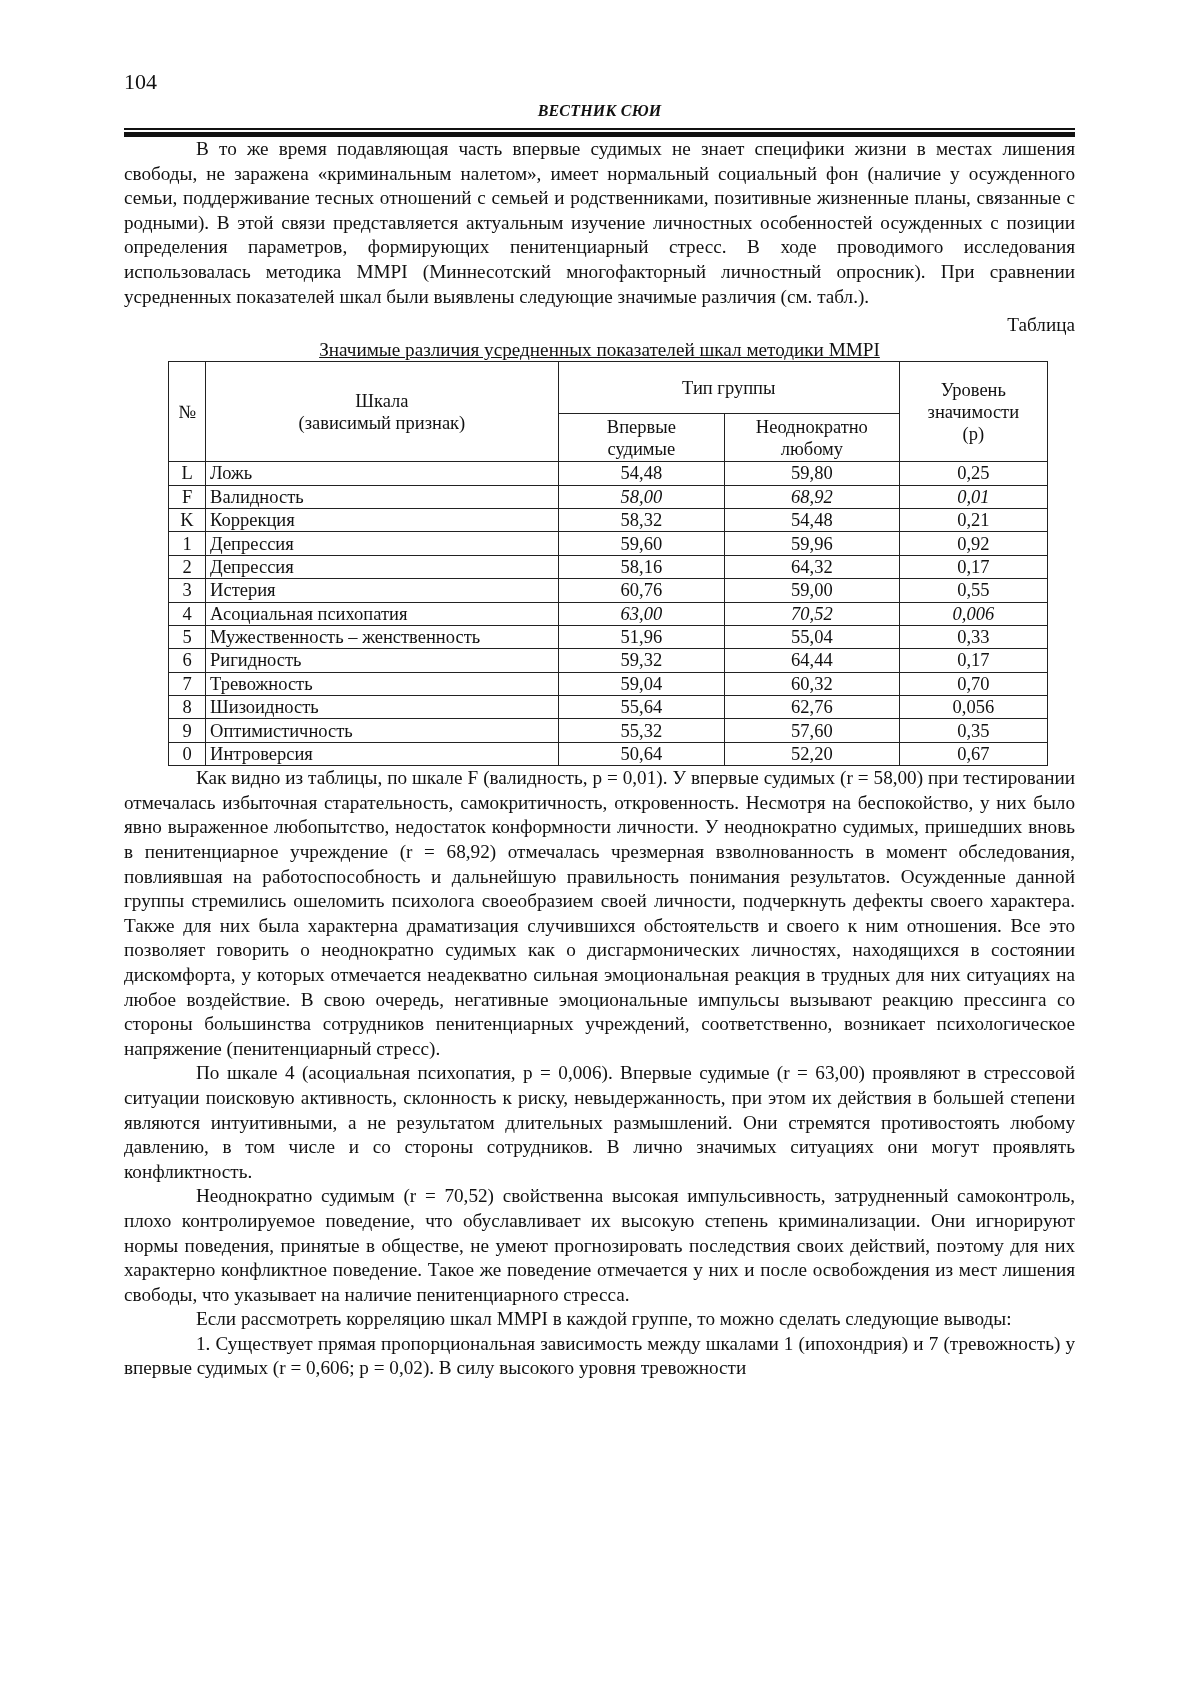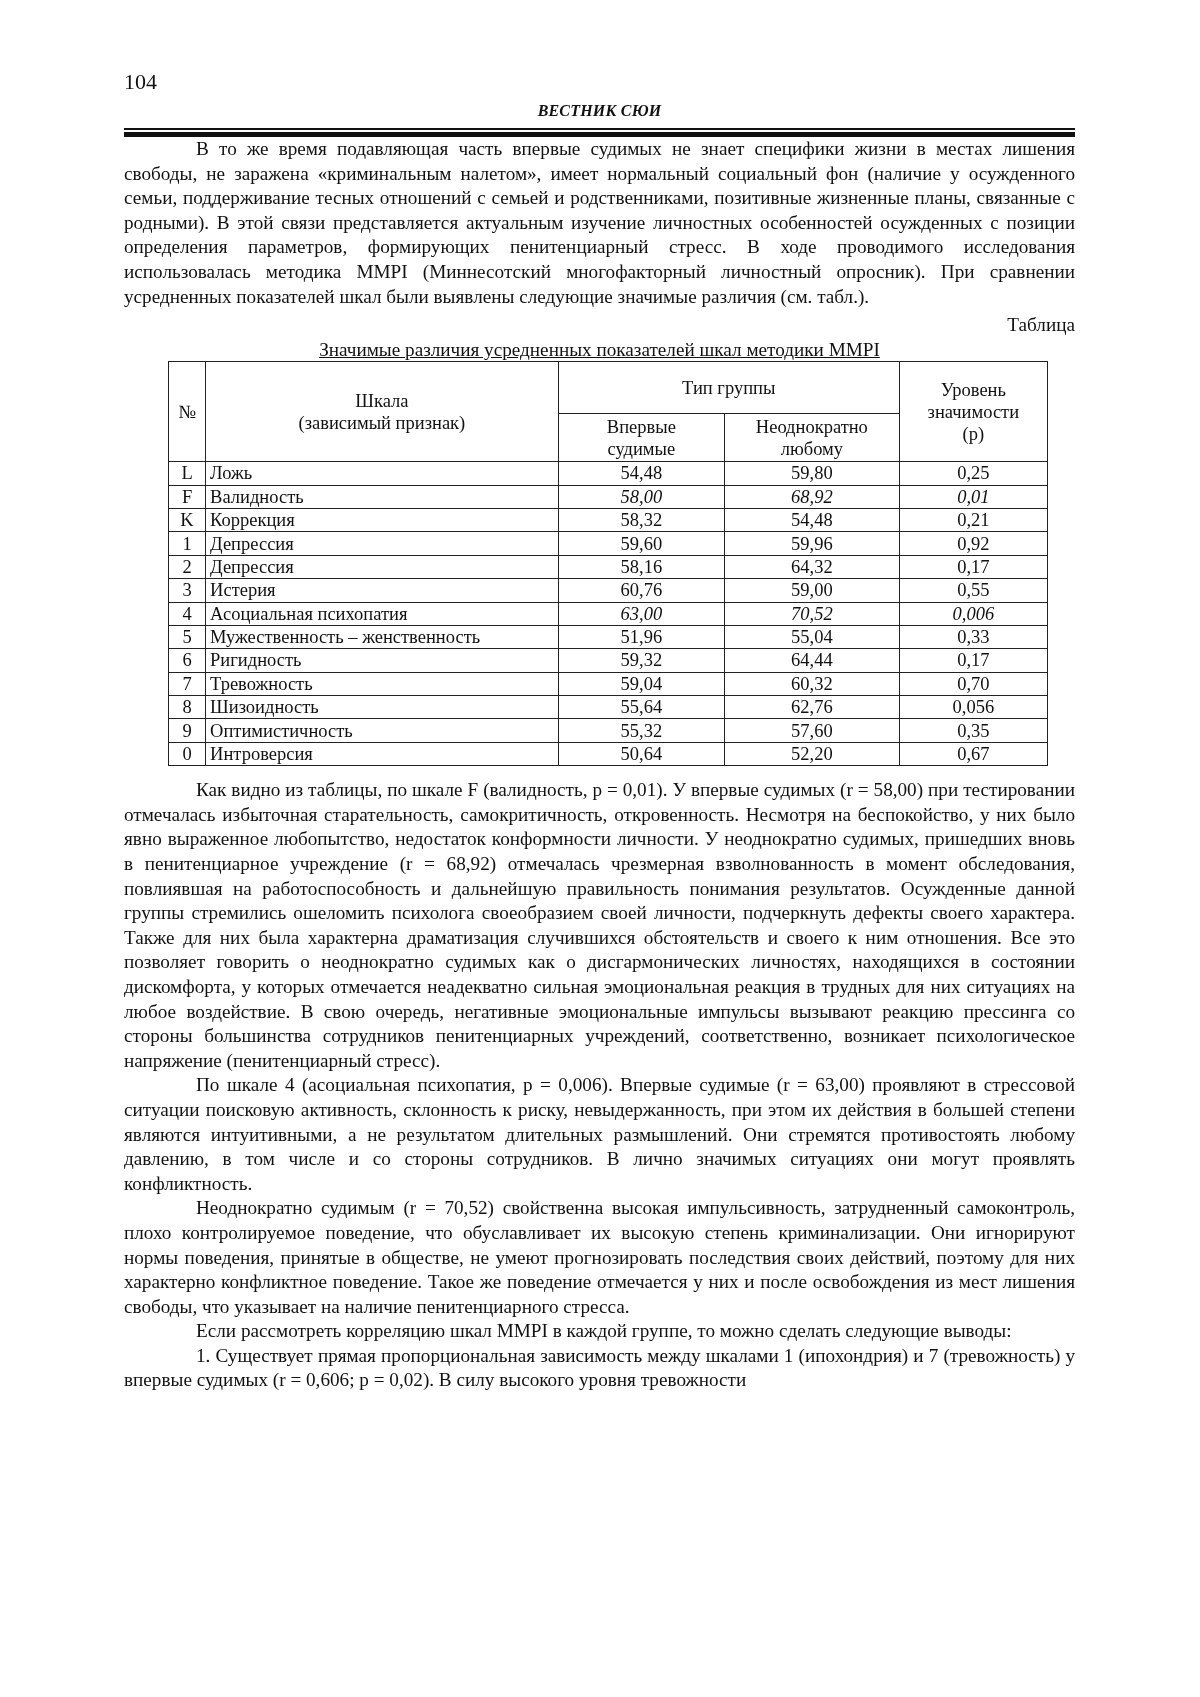--- a/index.html
+++ b/index.html
@@ -13,21 +13,21 @@
   .first-para { margin-top: 10px; }
   .table-label { text-align: right; font-size: 19.2px; line-height: 24px; margin-top: 4px; }
   .table-caption { text-align: center; font-size: 19.2px; line-height: 22px; margin-top: 2px; text-decoration: underline; }
   table.data { border-collapse: collapse; margin-left: 44px; width: 880px; font-size: 18.5px; line-height: 22px; }
   table.data td, table.data th { border: 1.5px solid #222; font-weight: normal; padding: 0 4px; }
   table.data th { text-align: center; vertical-align: middle; }
   td.num { text-align: center; width: 26px; padding: 0; }
   td.name { text-align: left; padding-left: 8px; }
   td.val { text-align: center; }
   td.it { font-style: italic; }
-  .after-table { margin-top: 12px; }
+  .after-table { }
   .col-no { width: 30px; }
   .col-scale { width: 333px; }
   .col-g1 { width: 157px; }
   .col-g2 { width: 165px; }
   .col-p { width: 140px; }
 </style>
 </head>
 <body>
 
 <div class="page">

